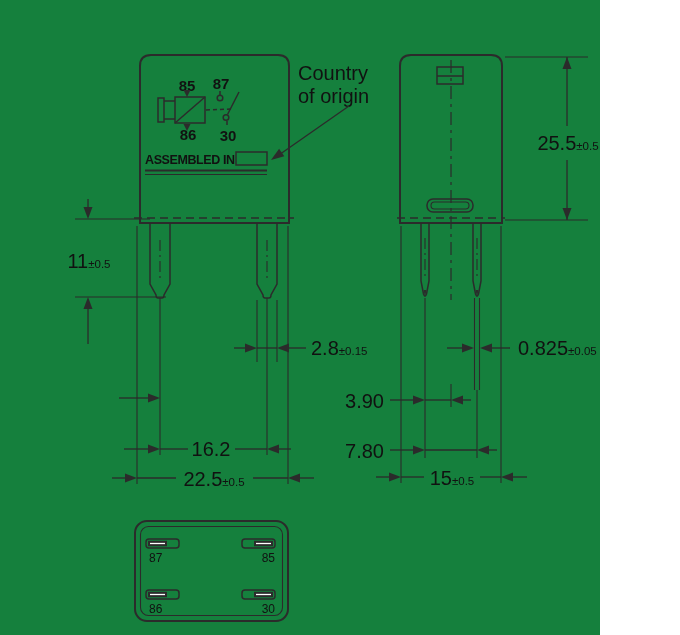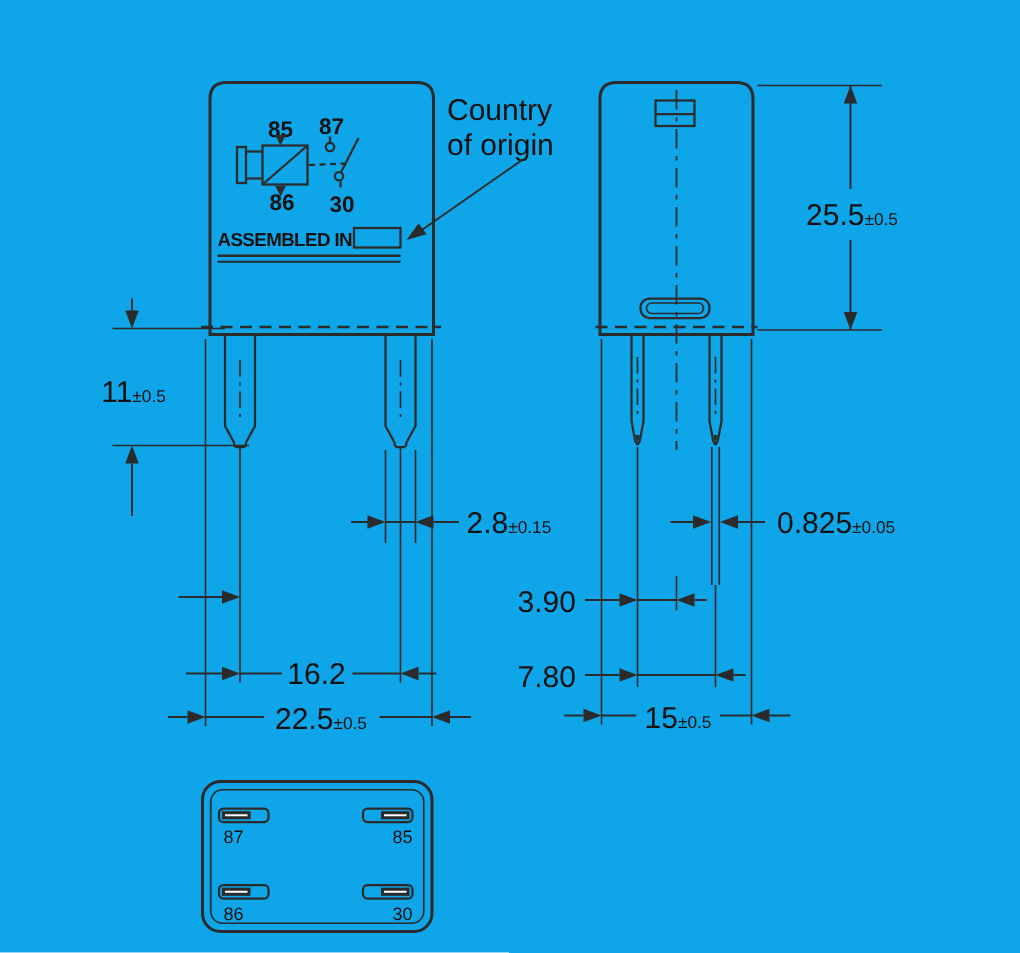--- a/index.html
+++ b/index.html
@@ -1,16 +1,16 @@
 <!DOCTYPE html>
 <html><head>
 <meta charset="utf-8">
 <style>
   html,body{margin:0;padding:0;background:#fff;}
-  .stage{width:680px;height:635px;position:relative;background:#0ea5e9;font-family:"Liberation Sans",sans-serif;}
+  .stage{width:600px;height:635px;position:relative;background:#15803d;font-family:"Liberation Sans",sans-serif;}
   svg{display:block;}
   .ln{stroke:#2b2b2b;stroke-width:1.5;fill:none;}
   .ln2{stroke:#2b2b2b;stroke-width:2;fill:none;}
   .thin{stroke:#2b2b2b;stroke-width:1.1;fill:none;}
   .dash{stroke:#2b2b2b;stroke-width:1.6;fill:none;stroke-dasharray:8 5;}
   .cline{stroke:#2b2b2b;stroke-width:1.2;fill:none;stroke-dasharray:13 5 3 5;}
   .pindash{stroke:#2b2b2b;stroke-width:1.1;fill:none;stroke-dasharray:11 4 2 4;}
   .arr{fill:#2b2b2b;stroke:none;}
   .dim{stroke:#2b2b2b;stroke-width:1.3;fill:none;}
   text{fill:#111;}

